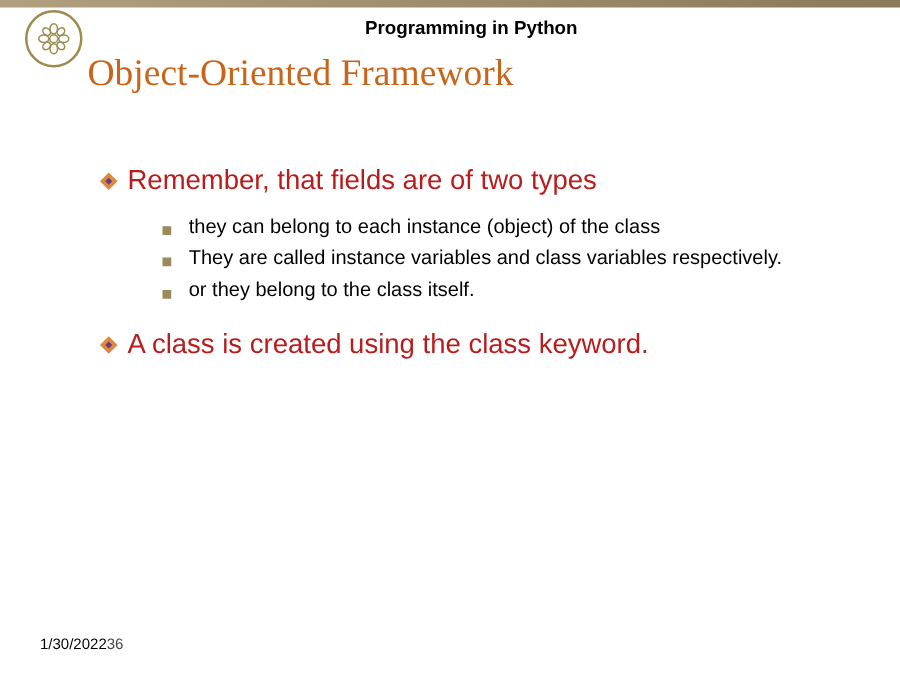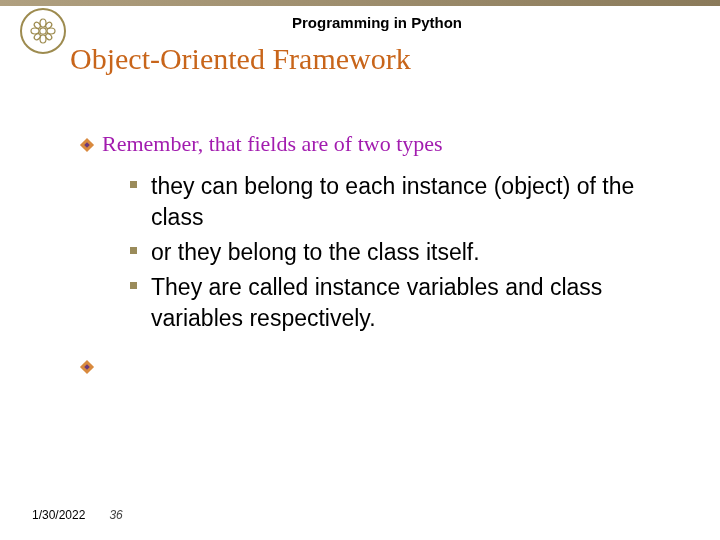--- a/index.html
+++ b/index.html
@@ -89,34 +89,33 @@
     position: absolute;
     width: 4px;
     height: 4px;
     background: #6b3a7a;
     transform: rotate(45deg);
     top: 5px;
     left: 5px;
   }
   .main-item {
     font-size: 22px;
-    color: #a21caf;
+    color: #b91c1c;
     margin-bottom: 12px;
     line-height: 1.3;
-    font-family: Liberation Serif, serif;
   }
   .main-item.indent {
     text-indent: -24px;
     padding-left: 24px;
   }
   .sub-list {
     margin: 6px 0 18px 50px;
   }
   .sub-item {
-    font-size: 23px;
+    font-size: 16px;
     color: #000;
     line-height: 1.35;
     display: flex;
     margin-bottom: 4px;
   }
   .square-bullet {
     display: inline-block;
     width: 7px;
     height: 7px;
     background: #9a8b5a;
@@ -128,25 +127,24 @@
   .footer {
     position: absolute;
     bottom: 18px;
     left: 0;
     right: 0;
     display: flex;
     align-items: center;
     font-size: 12px;
     color: #000;
     padding: 0 32px;
-    gap: 24px;
   }
   .footer-date { flex: 0 0 auto; }
   .footer-center { flex: 1; text-align: center; }
-  .footer-page { flex: 0 0 auto; color: #444; font-style: italic; }
+  .footer-page { flex: 0 0 auto; color: #444; }
 </style>
 </head>
 <body>
 
 <div class="header-bar"></div>
 
 <div class="logo">
   <div class="logo-circle">
     <svg class="logo-flower" viewBox="0 0 26 26">
       <g fill="none" stroke="#9d8b4f" stroke-width="1.2">
@@ -174,30 +172,30 @@
     <span class="diamond-bullet"></span><span>Remember, that fields are of two types</span>
   </div>
 
   <div class="sub-list">
     <div class="sub-item">
       <span class="square-bullet"></span>
       <span class="sub-text">they can belong to each instance (object) of the class</span>
     </div>
     <div class="sub-item">
       <span class="square-bullet"></span>
-      <span class="sub-text">or they belong to the class itself.</span>
+      <span class="sub-text">They are called instance variables and class variables respectively.</span>
     </div>
     <div class="sub-item">
       <span class="square-bullet"></span>
-      <span class="sub-text">They are called instance variables and class variables respectively.</span>
+      <span class="sub-text">or they belong to the class itself.</span>
     </div>
   </div>
 
   <div class="main-item indent">
-    <span class="diamond-bullet"></span>
+    <span class="diamond-bullet"></span><span>A class is created using the class keyword.</span>
   </div>
 
 
 </div>
 
 <div class="footer">
   <span class="footer-date">1/30/2022</span>
   <span class="footer-page">36</span>
 </div>
 

